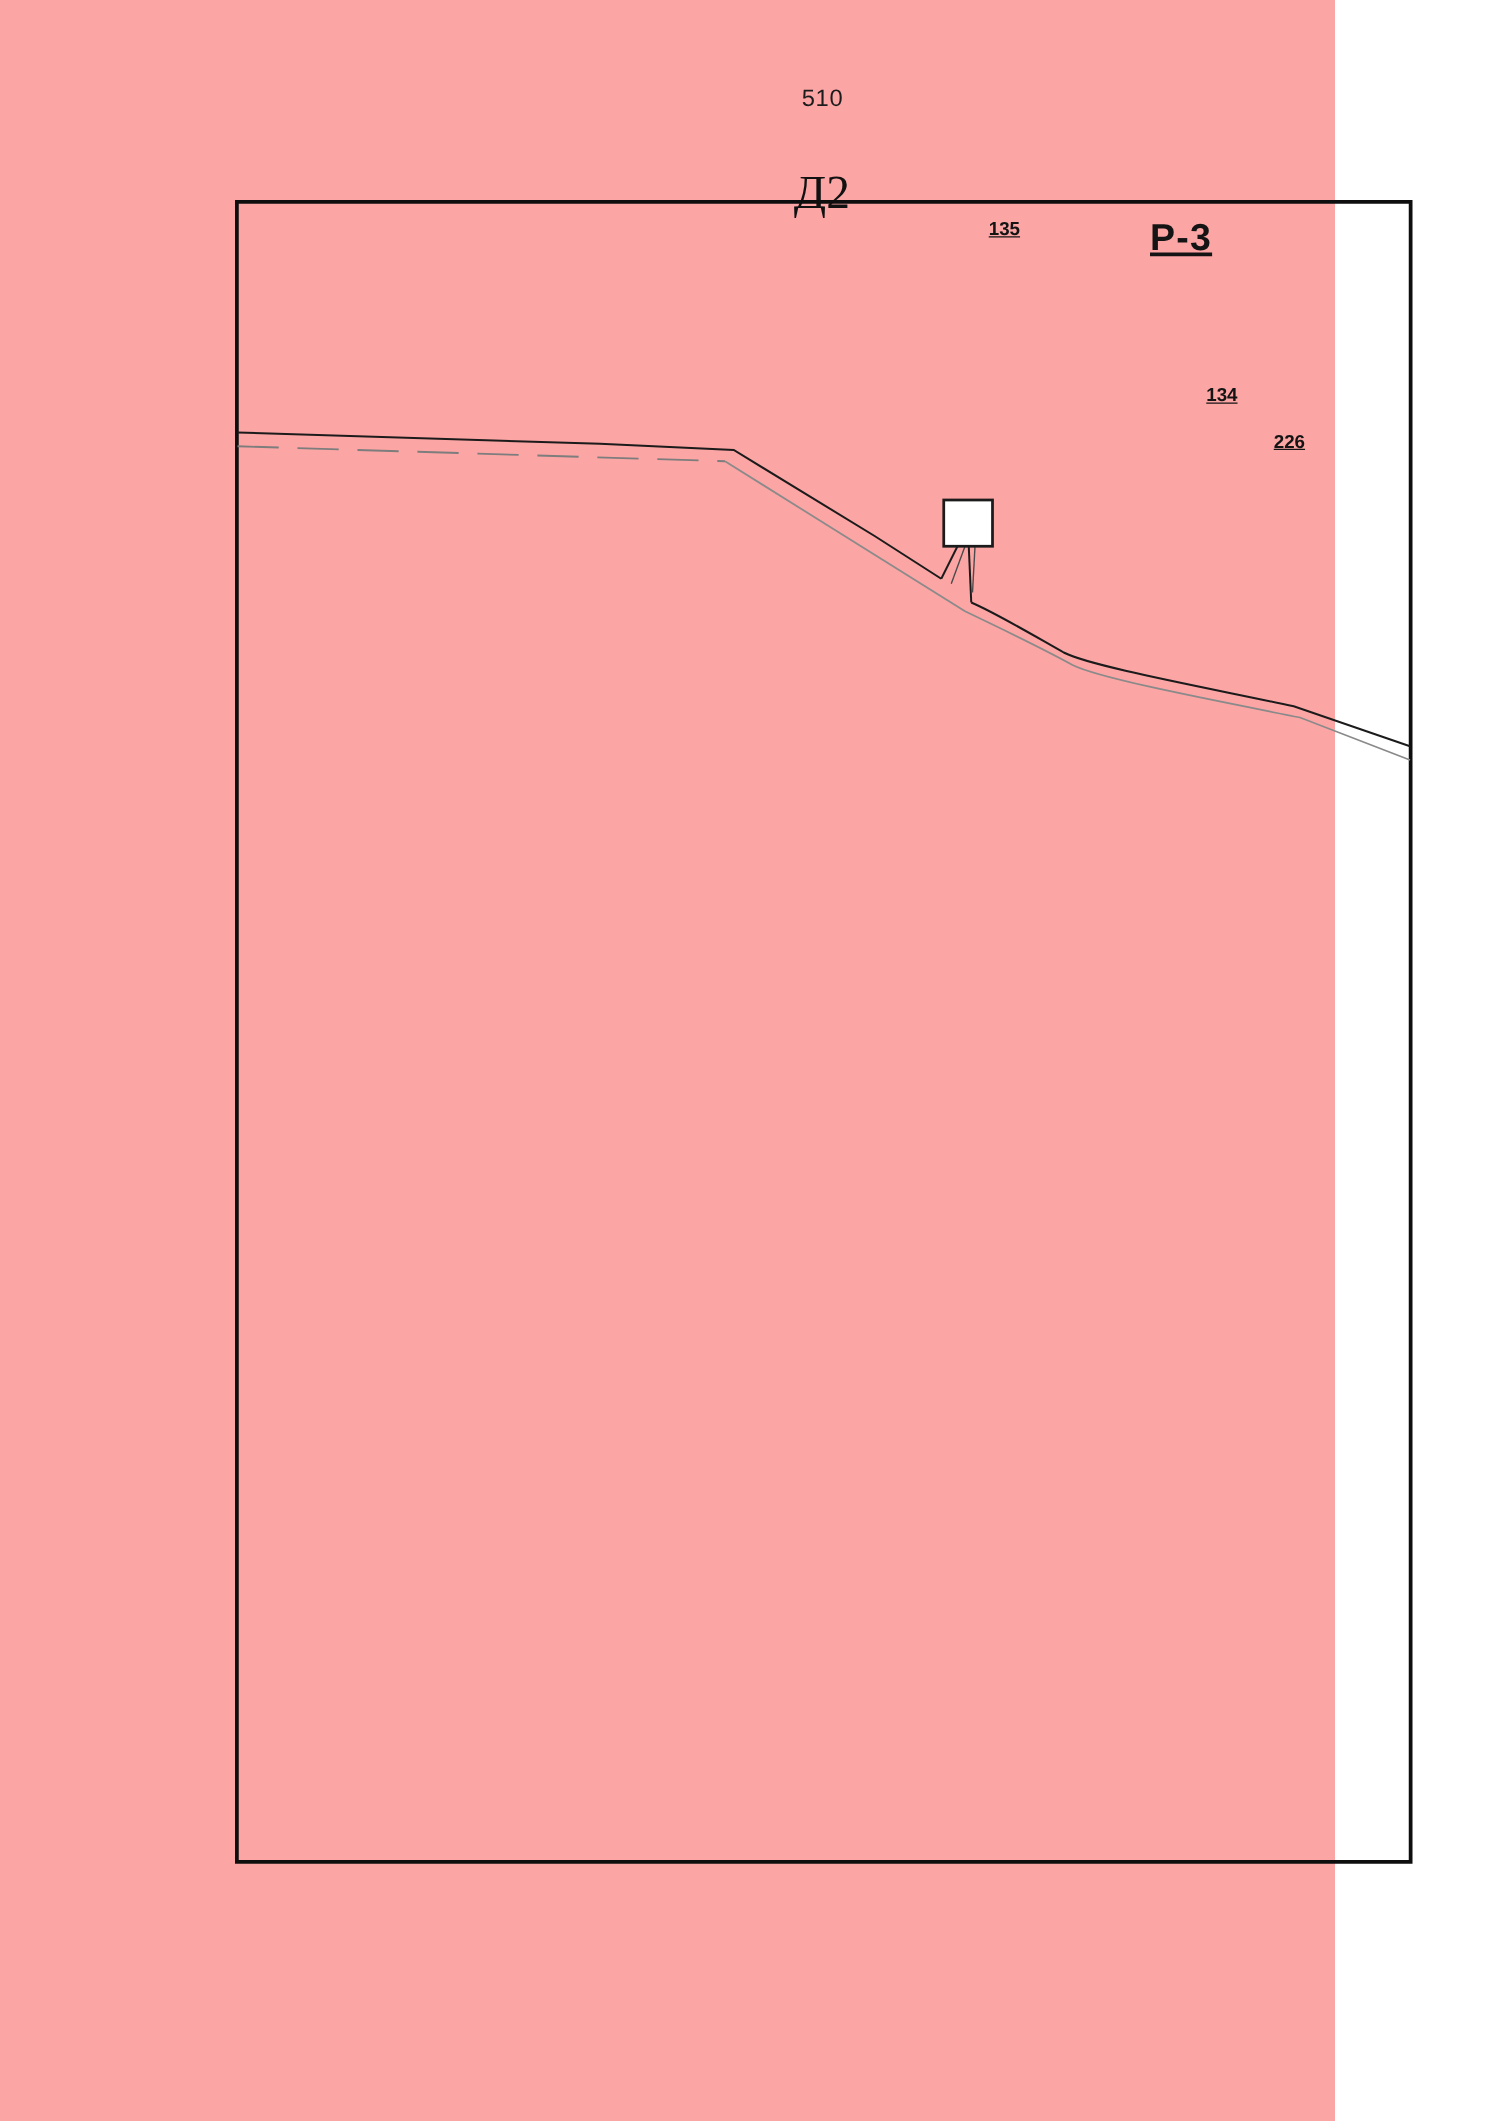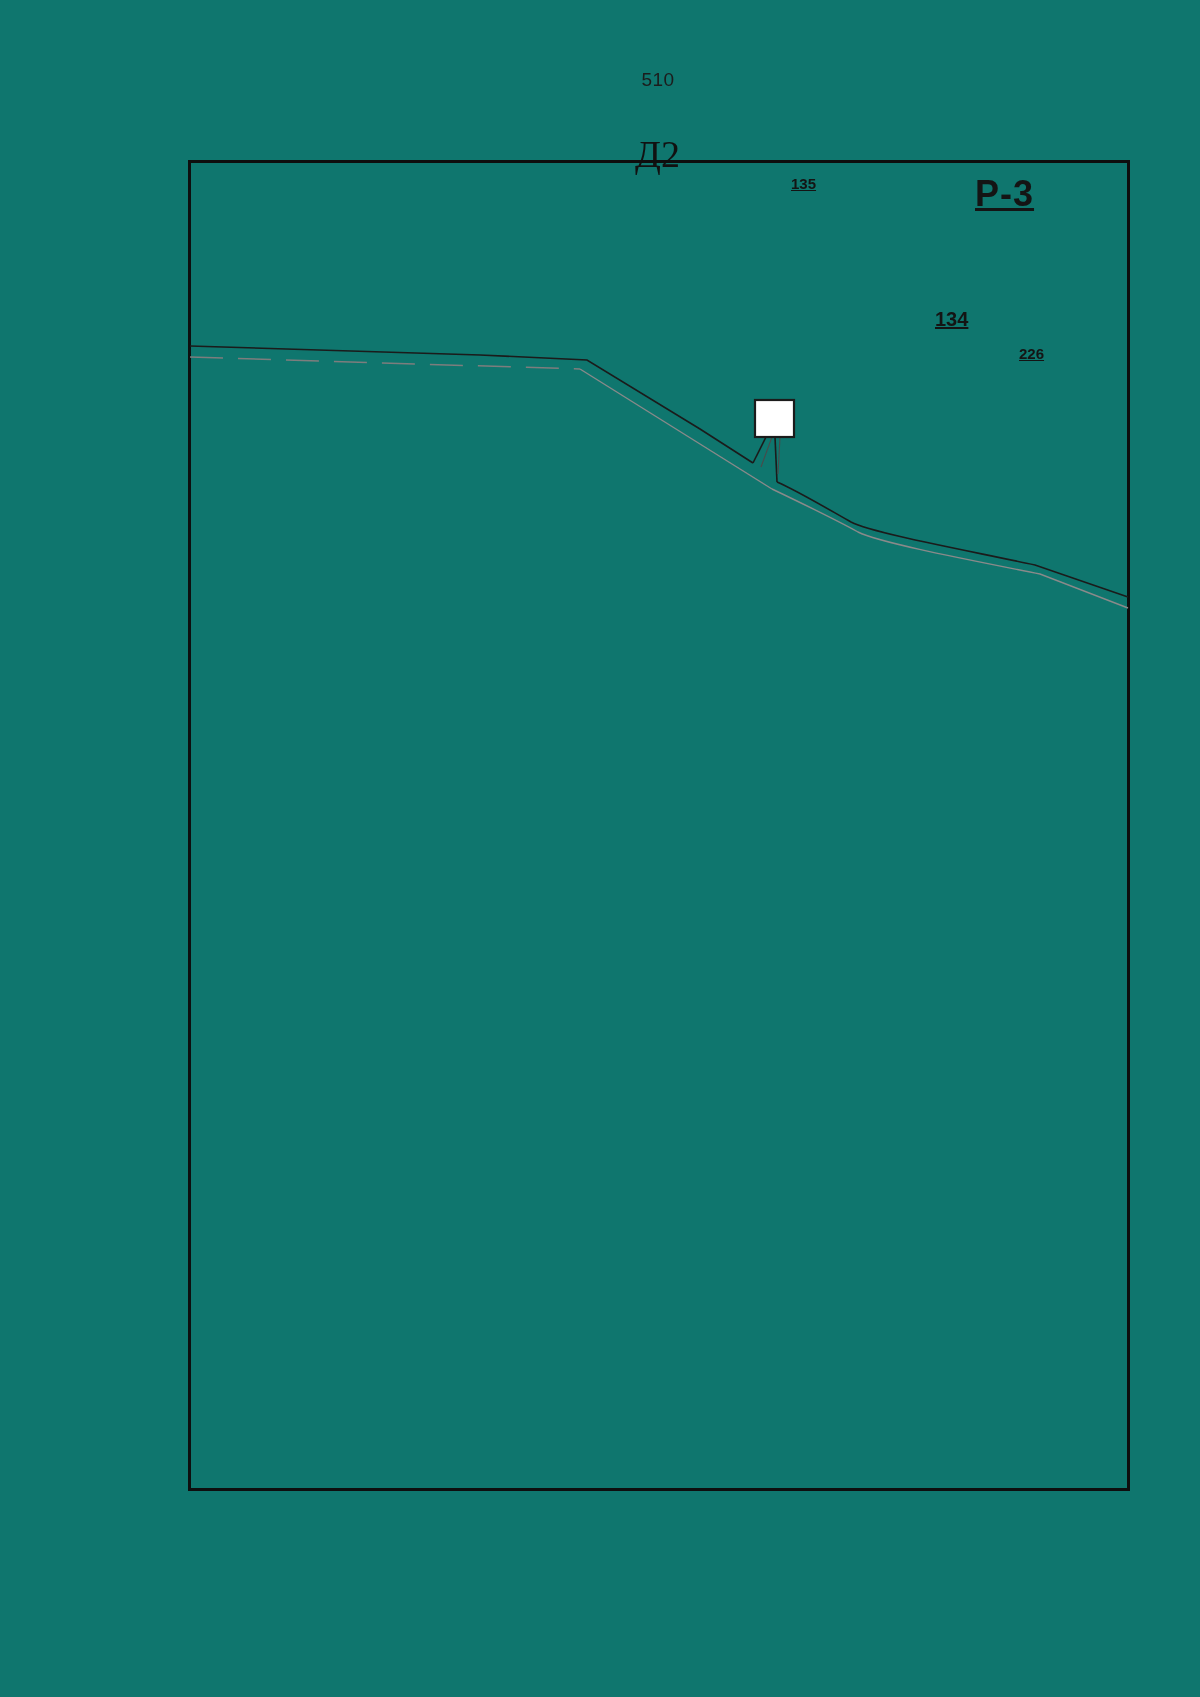--- a/index.html
+++ b/index.html
@@ -5,22 +5,22 @@
   * { margin: 0; padding: 0; box-sizing: border-box; }
   html, body {
     width: 1200px; height: 1697px;
     background: #ffffff;
     font-family: "Liberation Sans", sans-serif;
     position: relative;
     overflow: hidden;
   }
   .page {
     position: absolute; inset: 0;
-    width: 1200px; height: 1697px;
-    background: #0f766e;
+    width: 1068px; height: 1697px;
+    background: #fca5a5;
   }
   .page-number {
     position: absolute;
     left: 588px; top: 69px; width: 140px;
     text-align: center;
     font-size: 19px;
     color: #1c1c1c;
     letter-spacing: 0.5px;
   }
   .figure-label {
@@ -45,22 +45,22 @@
   }
   .lbl {
     position: absolute;
     font-weight: bold;
     color: #141414;
     line-height: 1;
     white-space: nowrap;
     text-decoration: underline;
   }
   .lbl-135 { left: 791px; top: 176px; font-size: 15px; }
-  .lbl-r3  { left: 975px; top: 176px; font-size: 36px; letter-spacing: 1px; }
-  .lbl-134 { left: 935px; top: 309px; font-size: 20px; }
+  .lbl-r3  { left: 920px; top: 176px; font-size: 30px; letter-spacing: 1px; }
+  .lbl-134 { left: 965px; top: 309px; font-size: 15px; }
   .lbl-133 { left: 1019px; top: 346px; font-size: 15px; }
 </style>
 </head>
 <body>
 
 <div class="page">
 
   <div class="page-number">510</div>
 
   <div class="figure-label">Д2</div>

